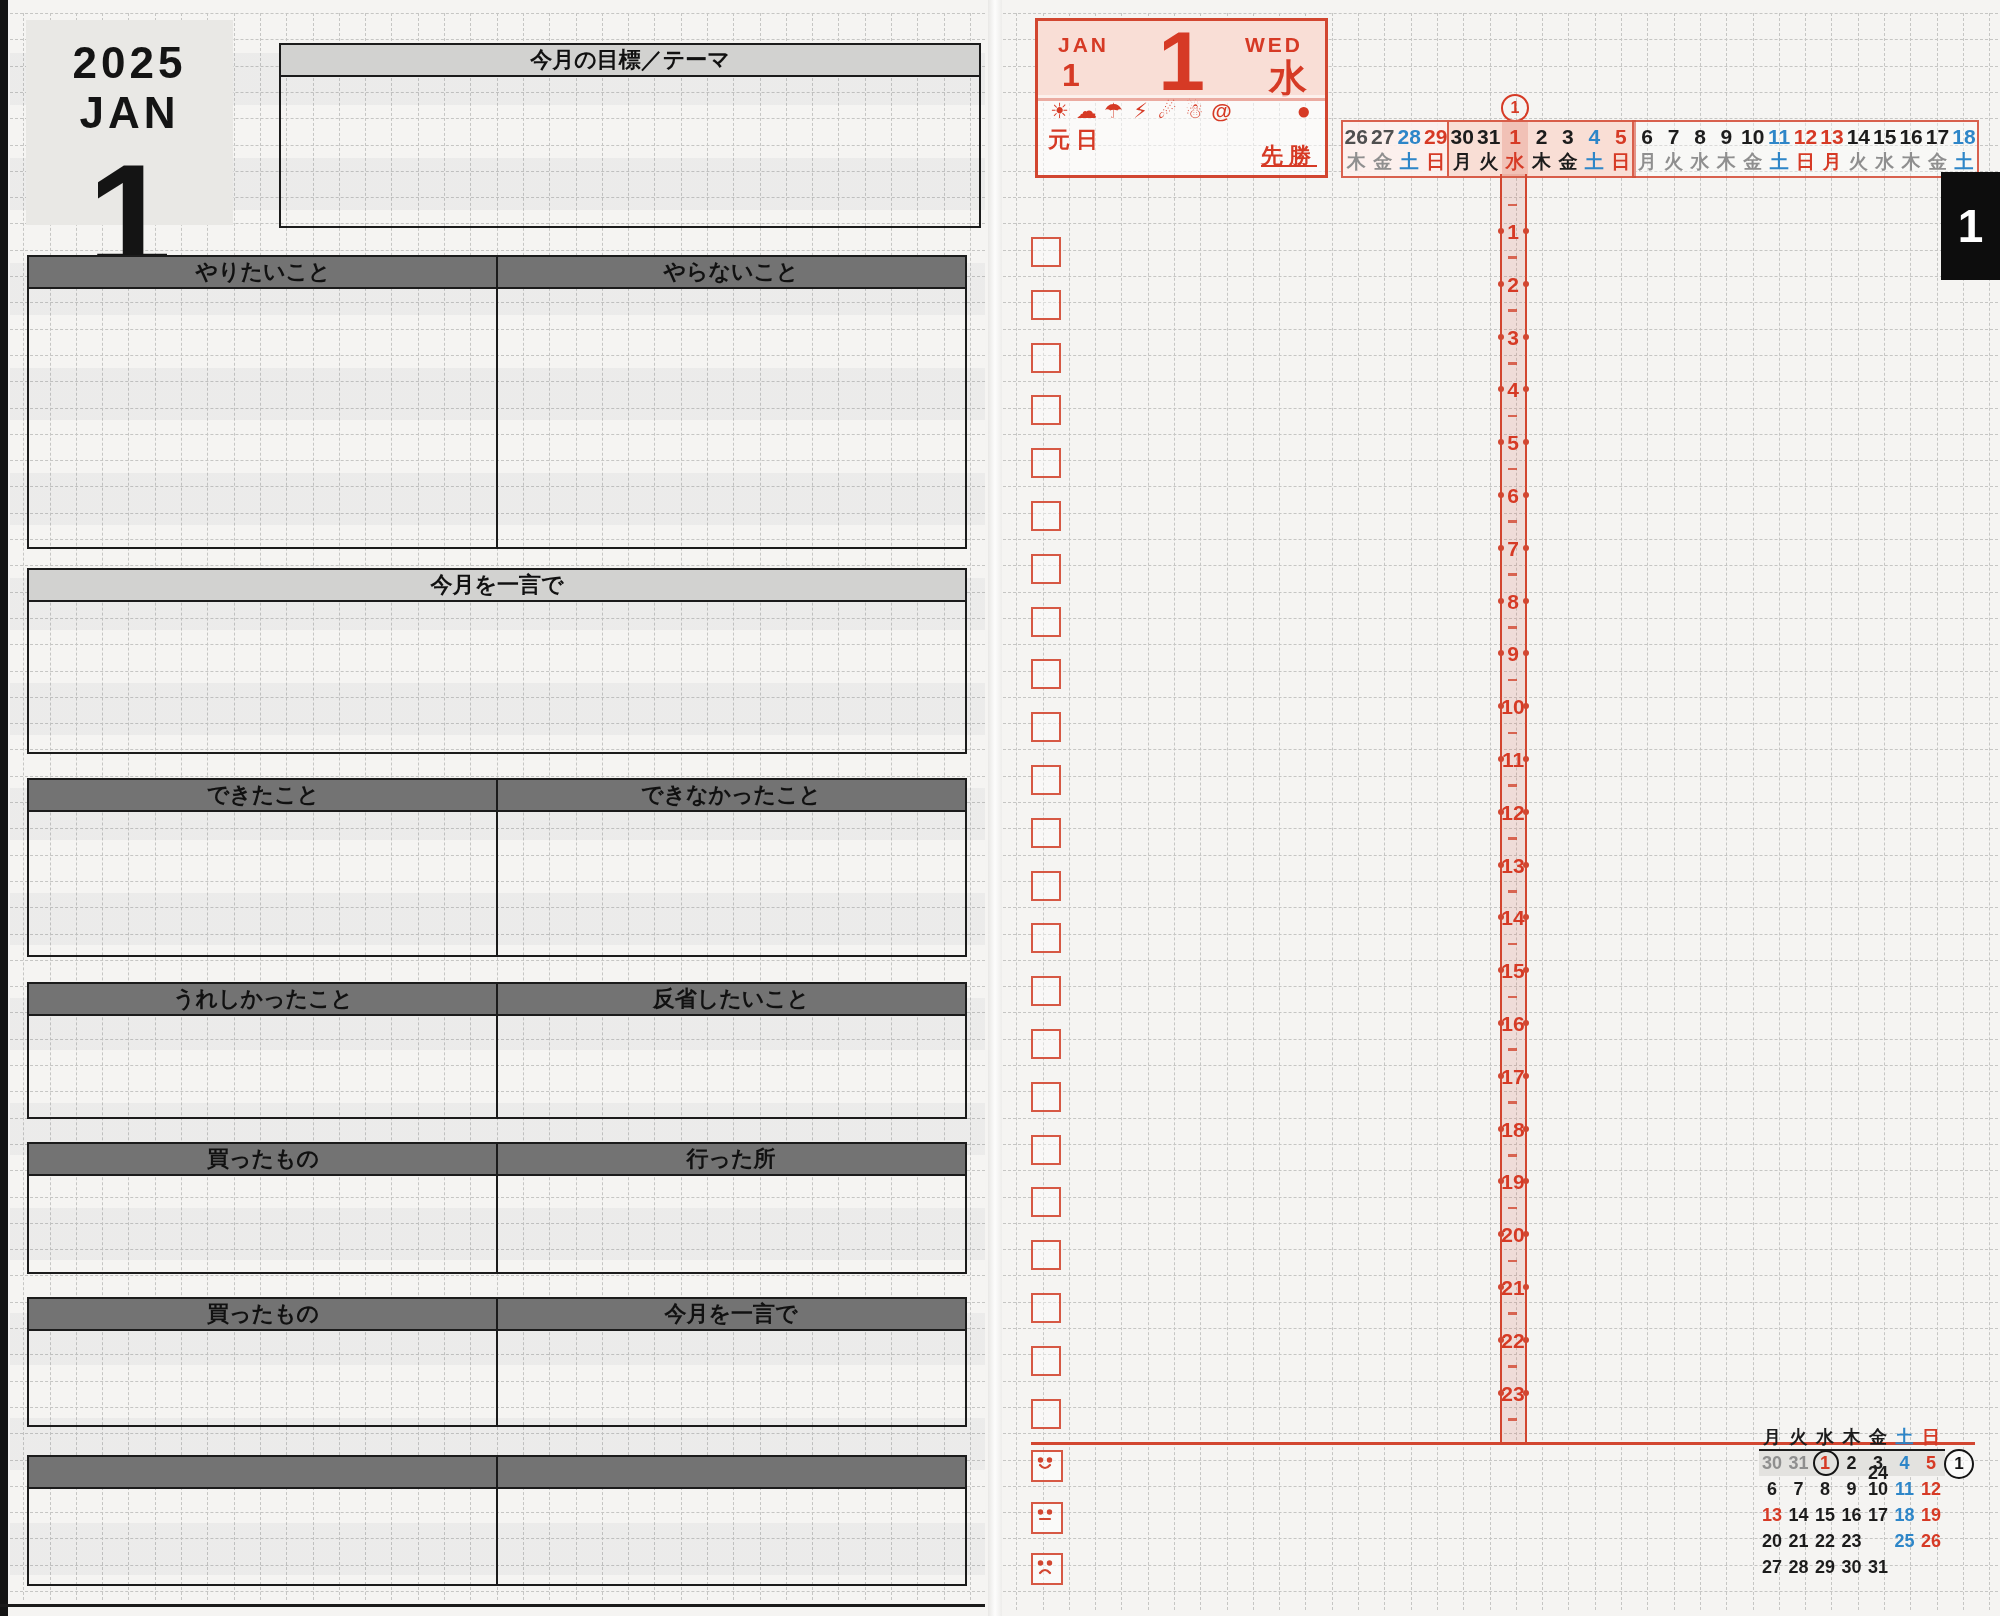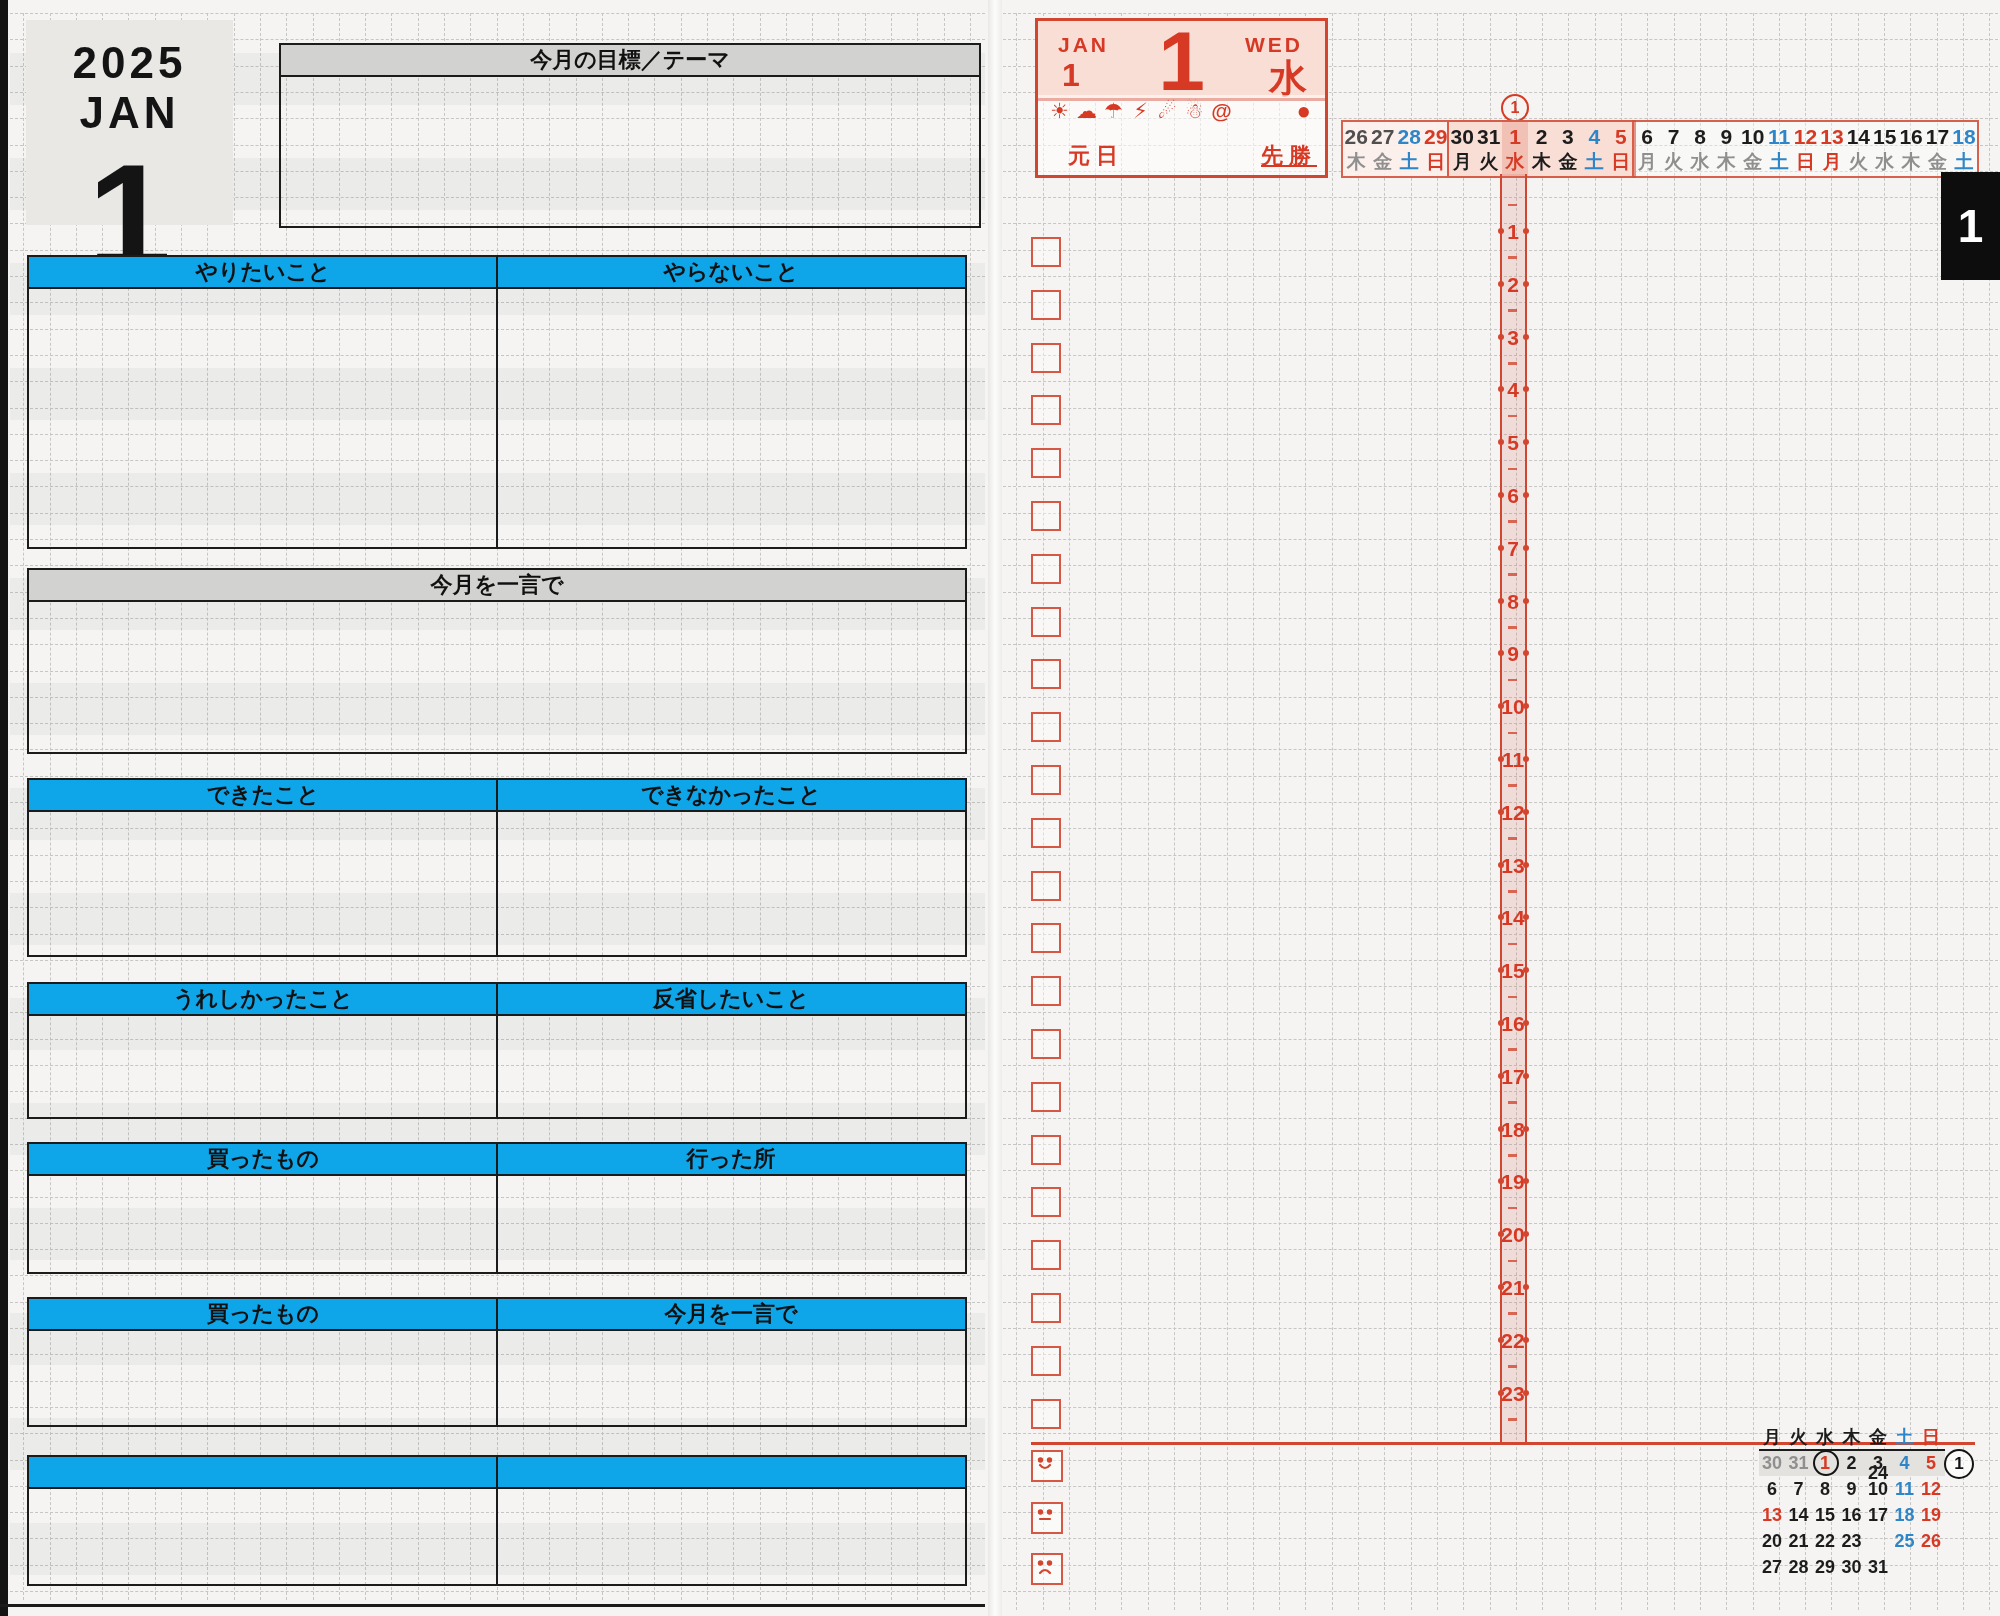--- a/index.html
+++ b/index.html
@@ -16,21 +16,21 @@
   .bottomline{position:absolute;left:0;top:1604px;width:985px;height:3px;background:#1b1b1b;}
   
   .mblock{background:#e9e8e5;color:#141414;text-align:center;}
   .mblock .ym{font-weight:bold;font-size:44px;letter-spacing:4px;margin-top:18px;}
   .mblock .bignum{font-weight:bold;font-size:150px;line-height:1;margin-top:4px;}
   
   .sec{position:absolute;border:2px solid #1b1b1b;background:transparent;}
   .sec-h{position:absolute;left:0;right:0;top:0;border-bottom:2px solid #1b1b1b;
     display:flex;align-items:center;font-weight:bold;font-size:22px;color:#111;}
   .sec-h.dark{background:#d2d2d0;}
-  .sec-h.light{background:#0ea5e9;}
+  .sec-h.light{background:#737373;}
   .sec-h .half{flex:1;text-align:center;}
   .sec-div{position:absolute;top:0;bottom:0;width:2px;background:#1b1b1b;left:50%;margin-left:-1px;}
   
   .redbox{border:3px solid #d24630;}
   .datebox{background:#f9ded6;color:#d63a25;}
   .wexbox{background:rgba(255,255,255,0.55);color:#d63a25;}
   .d-jan{font-weight:bold;font-size:21px;letter-spacing:3px;}
   .d-big{font-weight:bold;font-size:84px;line-height:1;}
   .d-small{font-weight:bold;font-size:32px;}
   .d-wd{font-weight:bold;font-size:21px;letter-spacing:3px;}
@@ -358,21 +358,21 @@
     <div class="abs d-jan" style="left:20px;top:12px;">JAN</div>
     <div class="abs d-small" style="left:24px;top:36px;">1</div>
     <div class="abs d-big" style="left:0;right:0;top:-2px;text-align:center;">1</div>
     <div class="abs d-wd" style="right:22px;top:12px;">WED</div>
     <div class="abs d-kanji" style="right:18px;top:32px;">水</div>
   </div>
 
   <div class="abs redbox wexbox" style="left:1035px;top:95px;width:287px;height:80px;border-top:none;">
     <div class="abs wicons" style="left:8px;top:4px;" id="weatherRow"><span>☀</span><span>☁</span><span>☂</span><span>⚡</span><span>☄</span><span>☃</span><span>@</span></div>
     <div class="abs" style="right:14px;top:2px;font-size:24px;" id="moonSlot">●</div>
-    <div class="abs rokurow" style="left:10px;bottom:4px;margin-left:20px;">元日</div>
+    <div class="abs rokurow" style="left:10px;bottom:20px;">元日</div>
     <div class="abs rokurow" style="right:8px;bottom:4px;text-decoration:underline;">先勝</div>
   </div>
 
   <div class="daycircle" style="left:1501px;top:94px;width:24px;height:24px;font-size:16px;">1</div>
 
   <div id="dateStrip">
       <div class="seg" style="left: 1341px; top: 120px; width: 106px; height: 54px; background: rgba(253, 240, 236, 0.9);">
         <div class="segcell" style="flex: 1 1 0%;">
           <div class="n c-dim">26</div>
           <div class="k c-gray">木</div>

